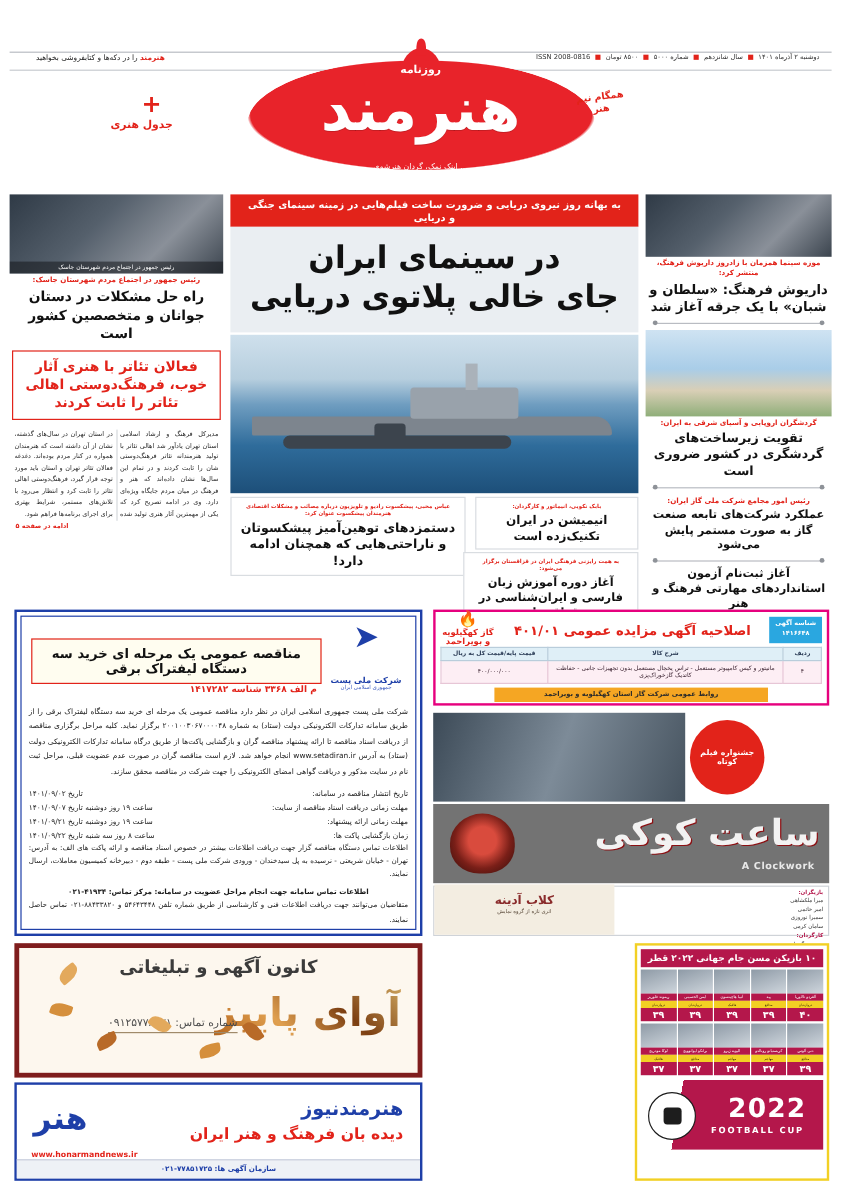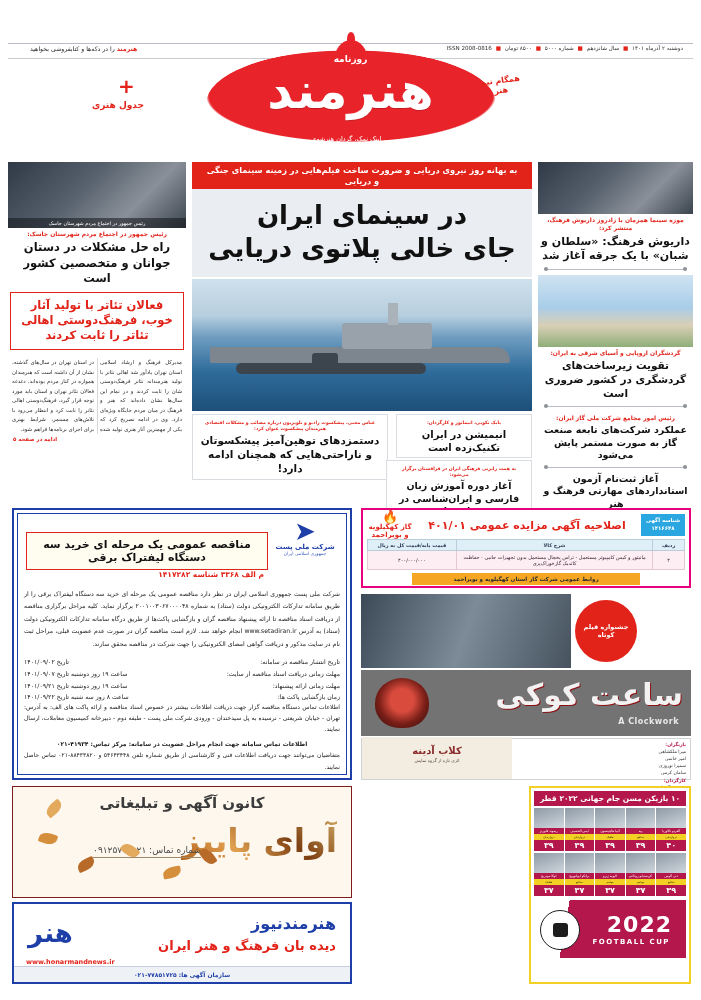--- a/index.html
+++ b/index.html
@@ -189,21 +189,21 @@
     position: absolute; left: 12px; top: 508px; width: 340px; height: 272px;
     border: 2.5px solid #1e3fa8; background: #ffffff; padding: 3px;
   }
   .ad-tender-inner { border: 1px solid #1e3fa8; height: 100%; padding: 6px 7px; }
   .post-logo {
     position: absolute; right: 10px; top: 10px; width: 70px; text-align: center;
   }
   .post-bird {
     font-size: 26px; color: #1e3fa8; line-height: .9;
   }
-  .post-name { font-size: 7px; color: #1e3fa8; font-weight: bold; direction: rtl; }
+  .post-name { font-size: 7px; color: #1e3fa8; font-weight: bold; direction: rtl; margin-top: 20px; }
   .post-sub  { font-size: 4.6px; color: #3b5bbf; direction: rtl; }
   .tender-title {
     position: absolute; left: 12px; top: 22px; width: 242px;
     border: 1.4px solid #e2231a; background: #fffdf0; color: #111;
     font-size: 11px; font-weight: bold; direction: rtl; text-align: center;
     padding: 5px 4px;
   }
   .tender-no {
     position: absolute; right: 86px; top: 60px;
     font-size: 7.5px; font-weight: bold; color: #e2231a; direction: rtl;
@@ -308,21 +308,21 @@
     background: #f3ede1;
   }
   .credit-col {
     position: absolute; right: 4px; top: 3px; font-size: 4.6px; color: #333;
     direction: rtl; line-height: 1.5; text-align: right;
   }
 
   
   .ad-autumn {
     position: absolute; left: 12px; top: 786px; width: 340px; height: 112px;
-    background: #fdf7ee; border: 1px solid #7f1d1d; overflow: hidden;
+    background: #fdf7ee; border: 4px solid #7f1d1d; overflow: hidden;
   }
   .autumn-head {
     text-align: center; color: #3b3b3b; font-size: 15px; font-weight: bold;
     direction: rtl; padding-top: 7px;
   }
   .autumn-title {
     position: absolute; right: 14px; top: 34px; font-size: 33px; font-weight: bold;
     direction: rtl; color: #8a5a22;
     background: linear-gradient(45deg,#b5651d,#e0a050,#7c3f12,#caa05a);
     -webkit-background-clip: text; background-clip: text; color: transparent;
@@ -446,21 +446,21 @@
   <div class="cols">
 
     <div class="col-left">
       <div class="photo podium" style="height:66px;">
         <div class="photo-cap">رئیس جمهور در اجتماع مردم شهرستان جاسک</div>
       </div>
       <div class="kicker">رئیس جمهور در اجتماع مردم شهرستان جاسک:</div>
       <div class="headline" style="font-size:11.5px;padding:0 4px;">راه حل مشکلات در دستان جوانان و متخصصین کشور است</div>
 
       <div class="redbox">
-        <div class="headline">فعالان تئاتر با تولید آثار خوب، فرهنگ‌دوستی اهالی تئاتر را ثابت کردند</div>
+        <div class="headline">فعالان تئاتر با هنری آثار خوب، فرهنگ‌دوستی اهالی تئاتر را ثابت کردند</div>
       </div>
 
       <div class="body-text">مدیرکل فرهنگ و ارشاد اسلامی استان تهران یادآور شد اهالی تئاتر با تولید هنرمندانه تئاتر فرهنگ‌دوستی شان را ثابت کردند و در تمام این سال‌ها نشان داده‌اند که هنر و فرهنگ در میان مردم جایگاه ویژه‌ای دارد. وی در ادامه تصریح کرد که یکی از مهمترین آثار هنری تولید شده در استان تهران در سال‌های گذشته، نشان از آن داشته است که هنرمندان همواره در کنار مردم بوده‌اند. دغدغه فعالان تئاتر تهران و استان باید مورد توجه قرار گیرد، فرهنگ‌دوستی اهالی تئاتر را ثابت کرد و انتظار می‌رود با تلاش‌های مستمر، شرایط بهتری برای اجرای برنامه‌ها فراهم شود.</div>
       <div class="cont-note">ادامه در صفحه ۵</div>
     </div>
 
     <div class="col-mid">
       <div class="mid-kicker-bar">به بهانه روز نیروی دریایی و ضرورت ساخت فیلم‌هایی در زمینه سینمای جنگی و دریایی</div>
       <div class="mid-headline">
         <div>در سینمای ایران</div>

